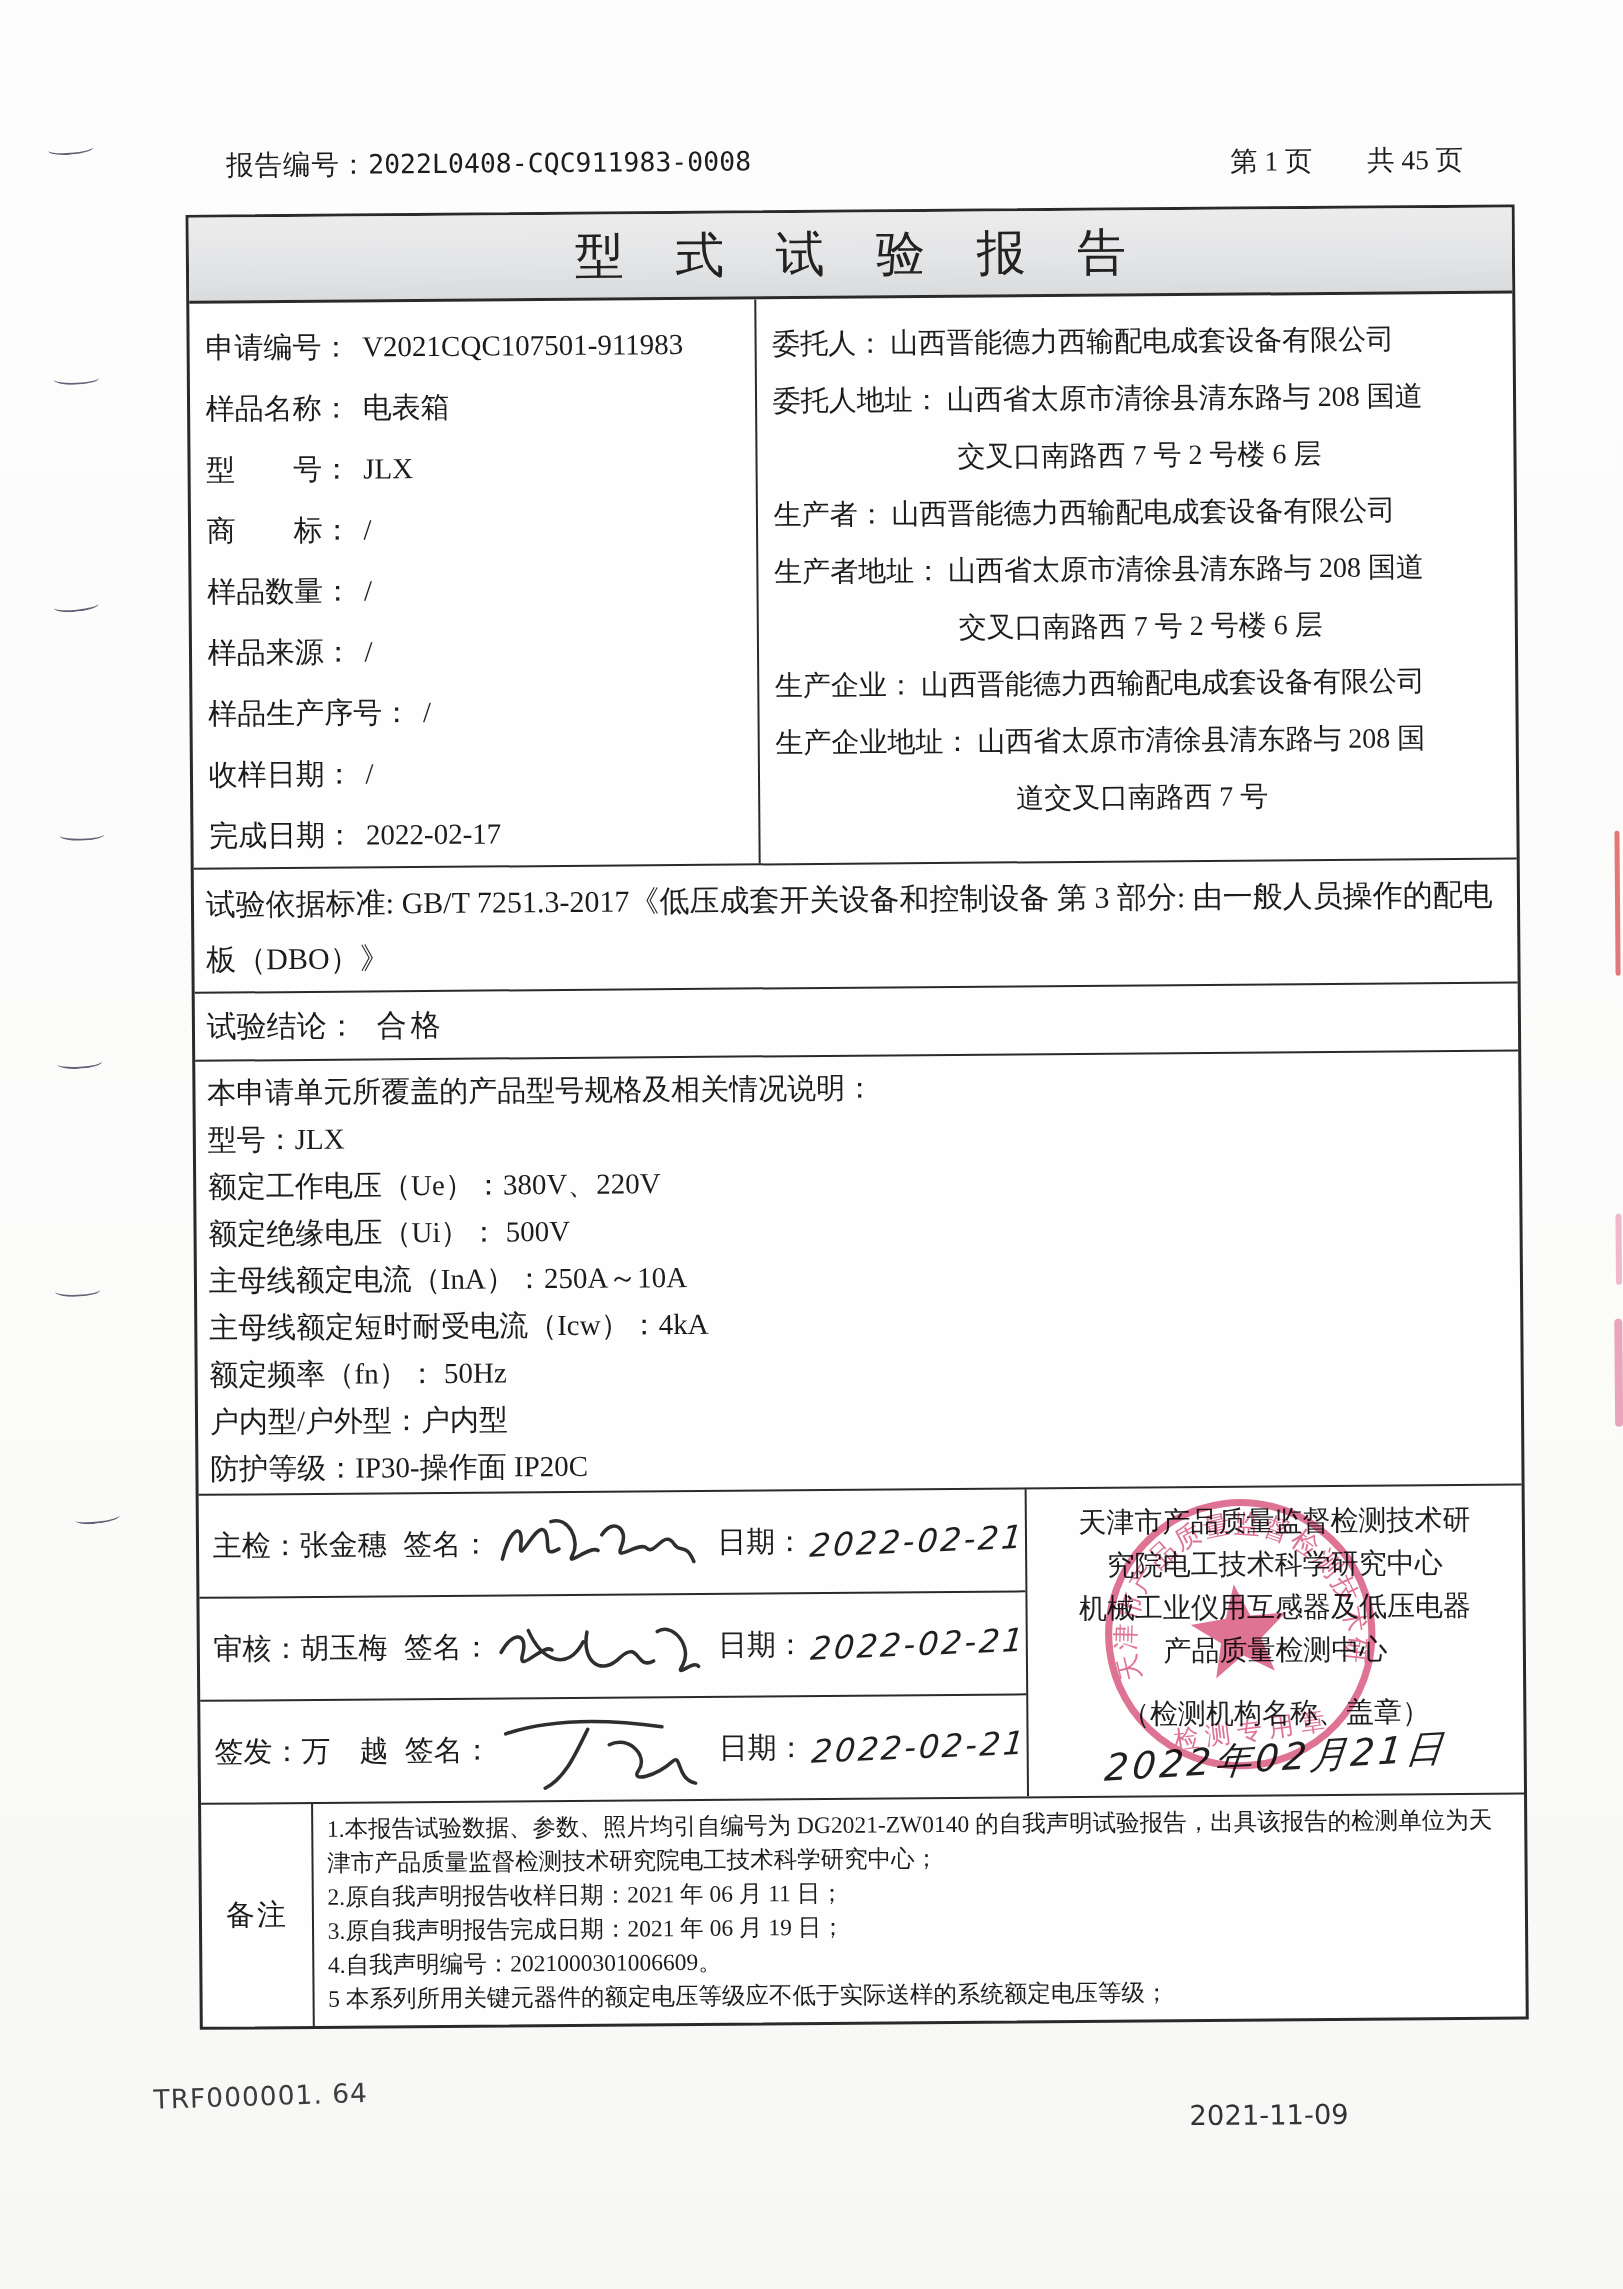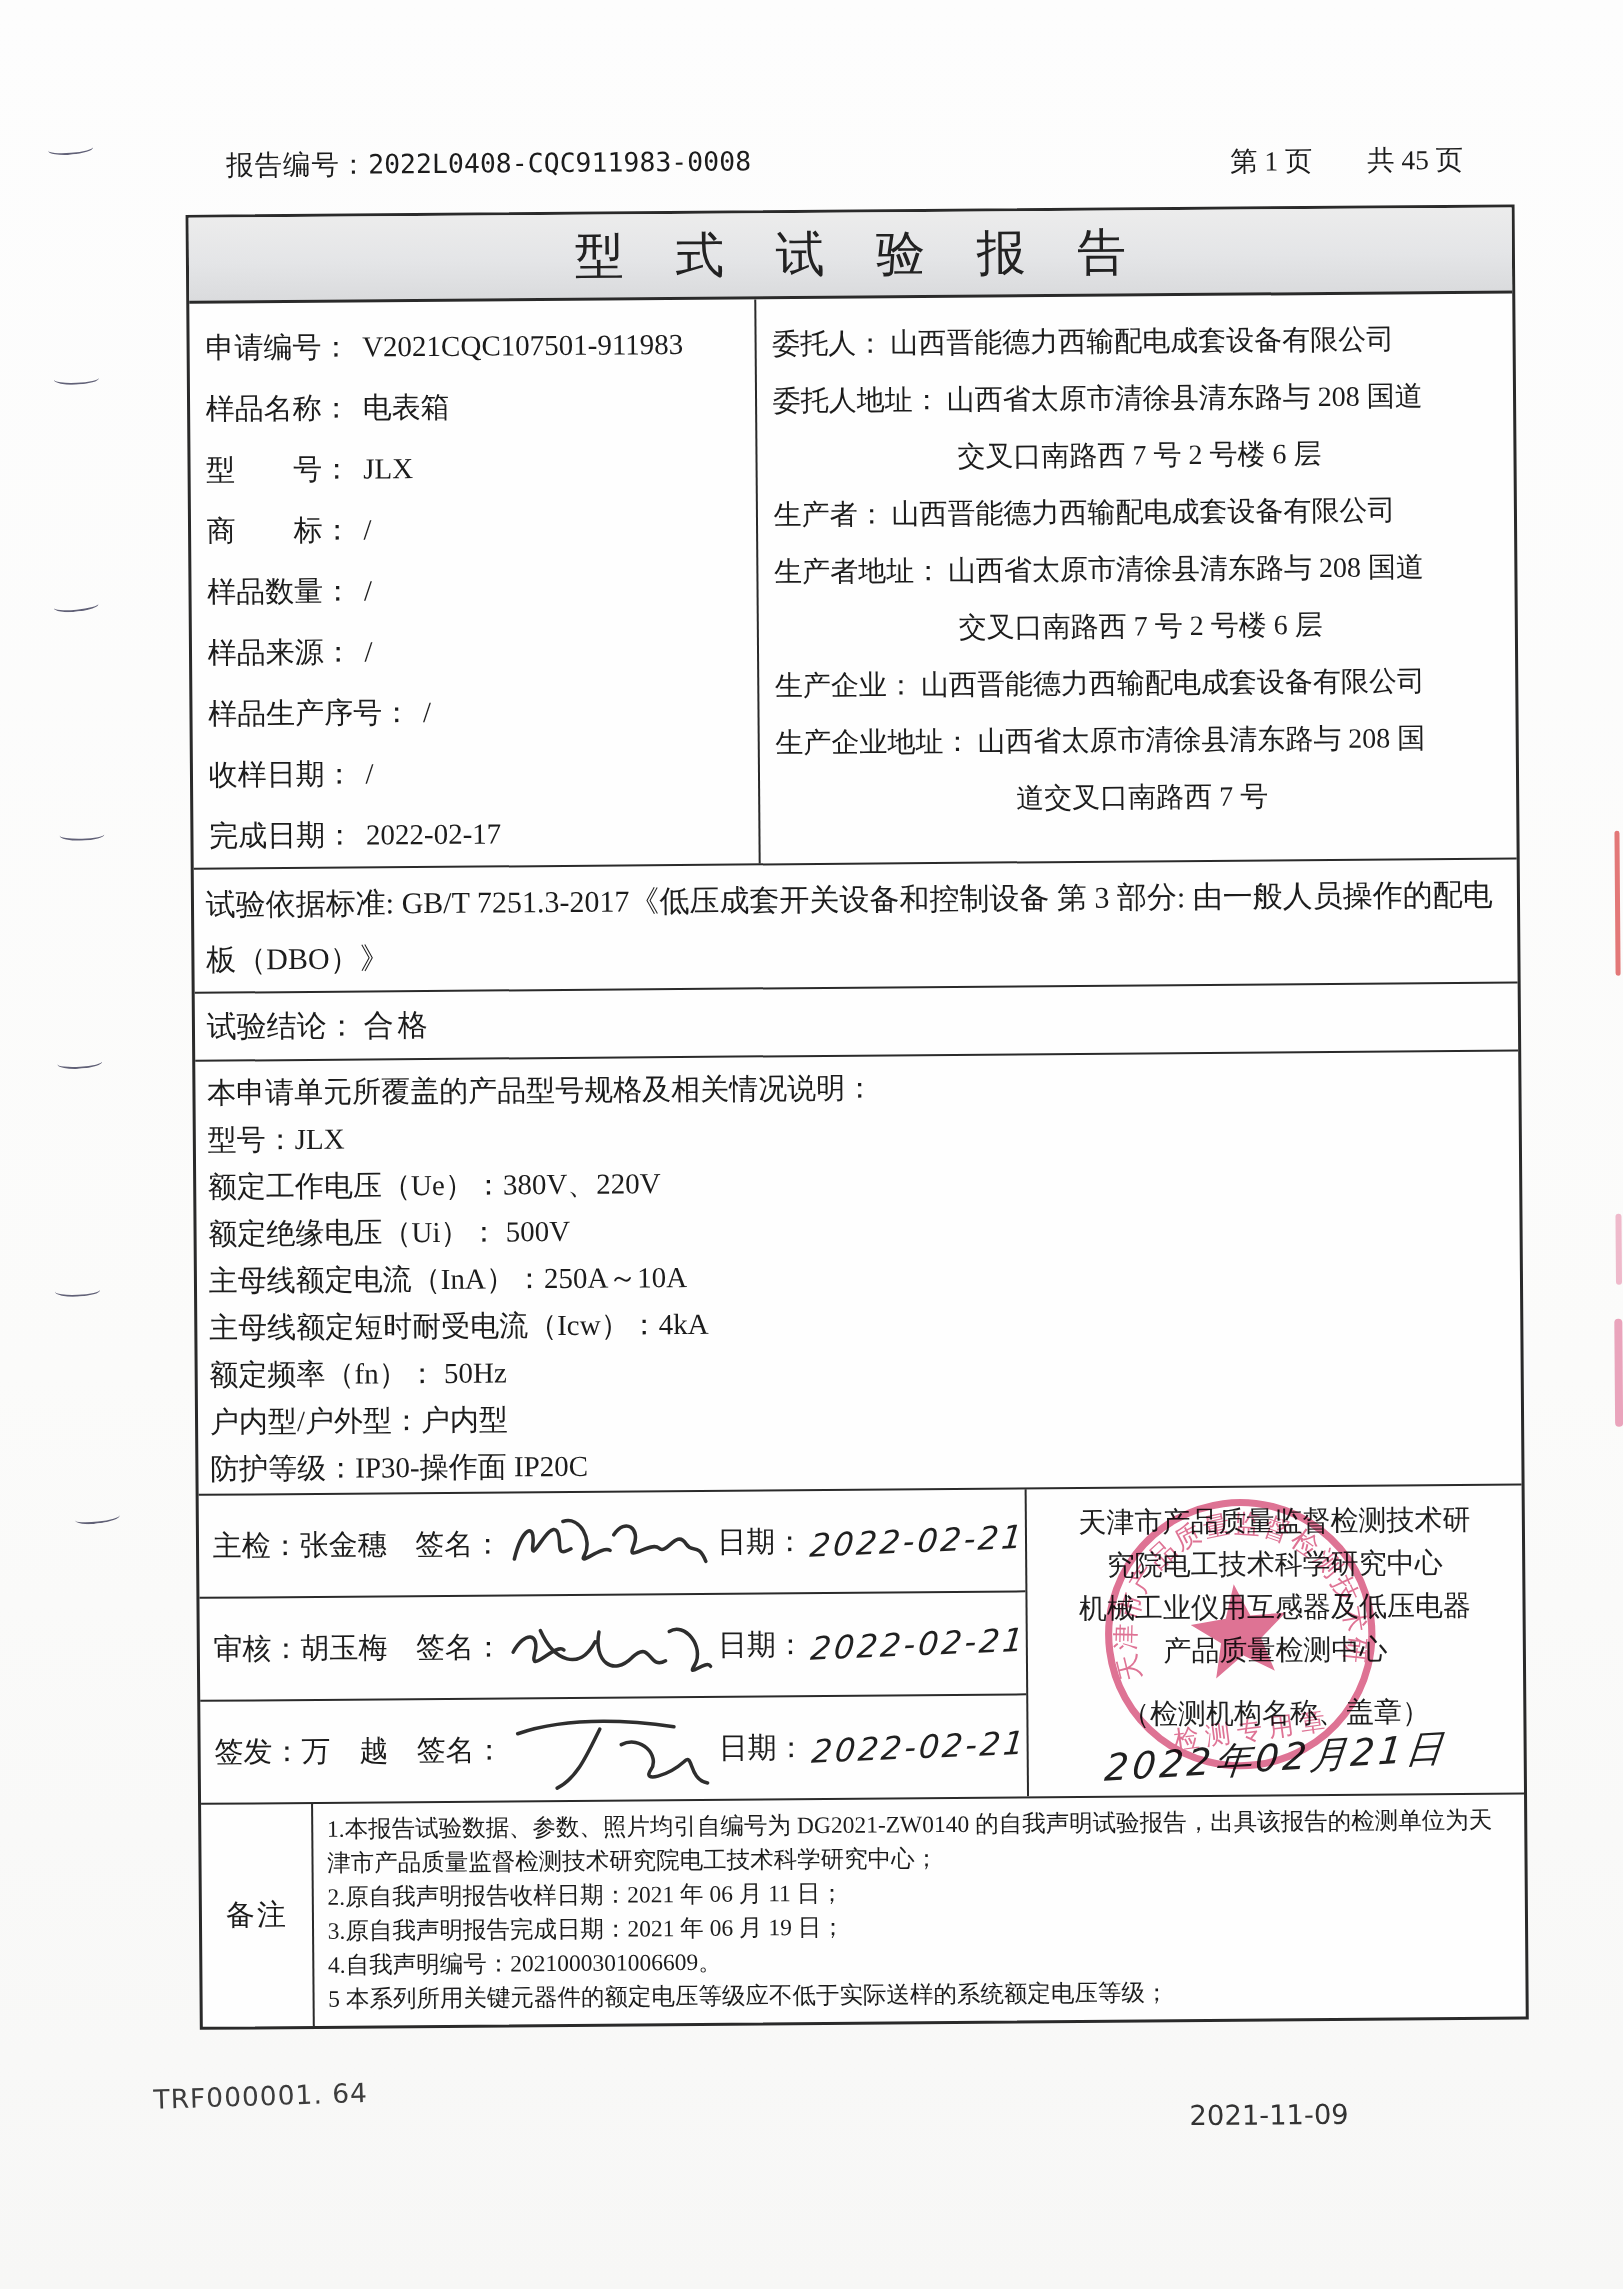--- a/index.html
+++ b/index.html
@@ -32,35 +32,35 @@
   .info-left { width:567px; border-right:2.9px solid #2a2a2a; padding:13.7px 0 0 15.7px; box-sizing:border-box; }
   .info-left .row { height:61px; line-height:61px; font-size:29px; white-space:nowrap; }
   .info-left .lbl { margin-right:11.8px; }
   .info-right { flex:1; padding:15.7px 7.8px 0 15.7px; box-sizing:border-box; font-size:28px; }
   .iline { height:57px; line-height:57px; white-space:nowrap; }
   .iline .lbl { margin-right:5.9px; }
   .iline.center { text-align:center; }
 
   .standard { height:124px; border-bottom:2.9px solid #2a2a2a; padding:6.9px 13.7px 0 11.8px; font-size:30px; line-height:55px; }
   .conclusion { height:68px; border-bottom:2.9px solid #2a2a2a; line-height:61px; padding:2px 0 0 11.8px; font-size:30px; }
-  .conclusion .val { margin-left:7px; letter-spacing:3.9px; }
+  .conclusion .val { margin-left:20px; letter-spacing:3.9px; }
 
   .specs { height:434px; border-bottom:2.9px solid #2a2a2a; padding:7.8px 13.7px 0 11.8px; font-size:29px; }
   .specs .sline { height:47px; line-height:47px; white-space:nowrap; }
 
   .sig-section { display:flex; height:309px; border-bottom:2.9px solid #2a2a2a; }
   .sig-left { width:826px; border-right:2.9px solid #2a2a2a; display:flex; flex-direction:column; }
   .sig-row { flex:1; border-bottom:2.9px solid #2a2a2a; display:flex; align-items:center; padding-left:13.7px; font-size:29px; white-space:nowrap; }
   .sig-row:last-child { border-bottom:none; }
   .sig-role { width:257px; }
   .sig-role .name { margin-left:0; }
   .sig-lbl { width:90px; }
   .scribble { width:208px; height:84px; margin:0 2px 0 2px; flex:none; }
   .scribble path { fill:none; stroke:#2e2e2e; stroke-width:3.6; stroke-linecap:round; }
-  .date-lbl { margin-left:3px; }
+  .date-lbl { margin-left:15px; }
   .hand {
     font-family:"DejaVu Sans", sans-serif; font-style:italic; display:inline-block;
     transform:rotate(-2deg) skewX(-8deg); font-size:32px; letter-spacing:2.9px; color:#202020;
   }
   .sig-row .hand { margin-left:5.9px; }
 
   .org-box { flex:1; position:relative; text-align:center; padding-top:11.8px; font-size:28px; color:#1e1e1e; }
   .org-line { line-height:43px; white-space:nowrap; }
   .org-note { margin-top:21.6px; line-height:41px; }
   .org-date .hand { font-size:37px; transform:rotate(-3deg) skewX(-9deg); letter-spacing:3.9px; }

